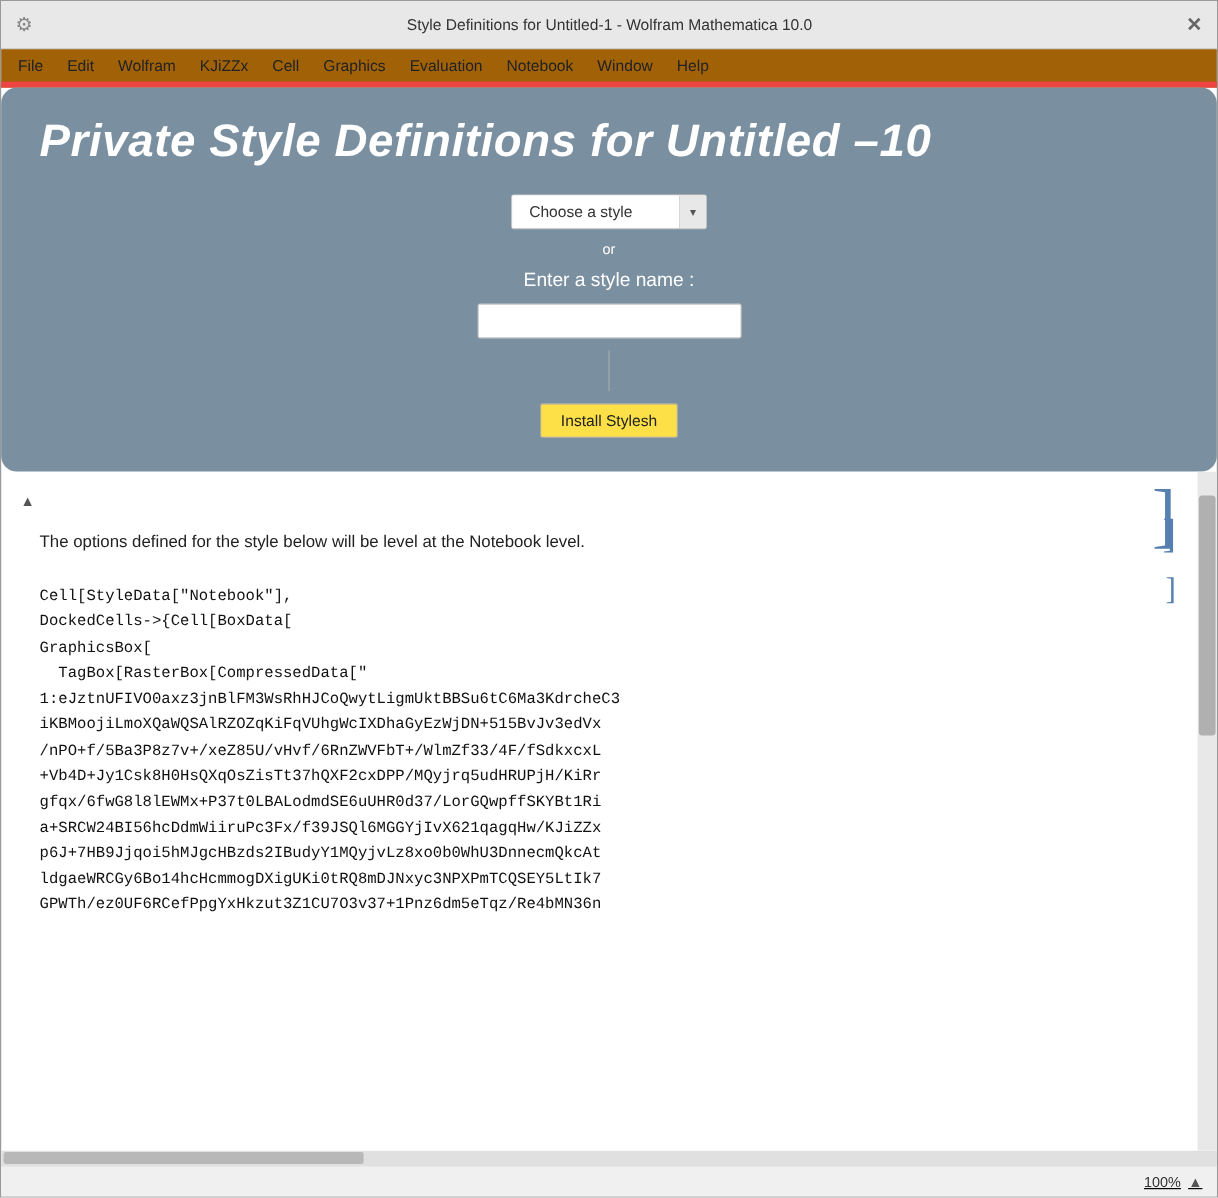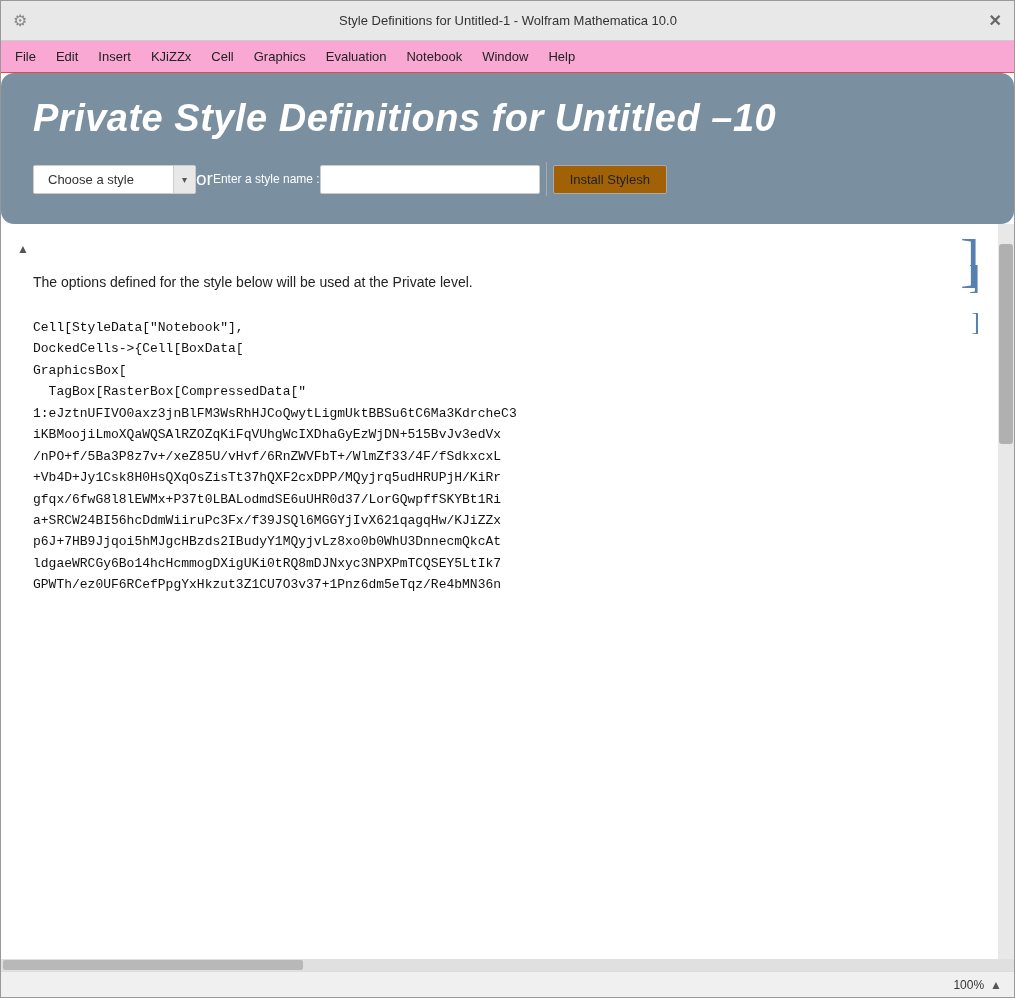--- a/index.html
+++ b/index.html
@@ -41,25 +41,25 @@
     }
     .titlebar-close {
       font-size: 16px;
       color: #666;
       cursor: pointer;
       font-weight: bold;
     }
     
     .menubar {
       height: 32px;
-      background: #f9a8d4;
+      background: #a16207;
       display: flex;
       align-items: center;
       padding: 0 4px;
-      border-bottom: 1px solid #ef4444;
+      border-bottom: 5px solid #ef4444;
       flex-shrink: 0;
     }
     .menubar-item {
       padding: 4px 10px;
       cursor: pointer;
       font-size: 13px;
       color: #222;
       border-radius: 2px;
     }
     
@@ -73,20 +73,22 @@
       font-size: 38px;
       font-style: italic;
       font-weight: bold;
       color: white;
       margin-bottom: 22px;
       letter-spacing: 0.5px;
     }
     .header-controls {
       display: flex;
       align-items: center;
+      gap: 10px;
+      flex-direction: column;
     }
     .style-dropdown {
       display: flex;
       align-items: stretch;
       border: 1px solid #ccc;
       background: white;
       border-radius: 2px;
     }
     .style-dropdown-label {
       padding: 6px 14px;
@@ -101,45 +103,45 @@
       background: #e8e8e8;
       cursor: pointer;
       display: flex;
       align-items: center;
       justify-content: center;
       font-size: 10px;
       color: #555;
     }
     .or-text {
       color: white;
-      font-size: 19px;
+      font-size: 12px;
       font-weight: normal;
     }
     .style-name-label {
       color: white;
-      font-size: 12px;
+      font-size: 16px;
       text-align: right;
     }
     .style-name-input {
       width: 220px;
       padding: 6px 8px;
       border: 1px solid #ccc;
       border-radius: 2px;
       font-size: 13px;
       background: white;
     }
     .divider-line {
       width: 1px;
       height: 34px;
       background: #aaa;
       margin: 0 6px;
     }
     .install-button {
       padding: 6px 16px;
-      background: #a16207;
+      background: #fde047;
       border: 1px solid #aaa;
       border-radius: 2px;
       font-size: 13px;
       cursor: pointer;
       color: #222;
       text-align: right;
     }
     
     .main-content {
       flex: 1;
@@ -206,20 +208,21 @@
     
     .footer {
       height: 26px;
       background: #f0f0f0;
       border-top: 1px solid #ddd;
       display: flex;
       align-items: center;
       justify-content: flex-end;
       padding: 0 12px;
       flex-shrink: 0;
+      text-decoration: underline;
     }
     .zoom-level {
       font-size: 12px;
       color: #333;
     }
     .zoom-up-arrow {
       font-size: 12px;
       color: #555;
       margin-left: 6px;
       cursor: pointer;
@@ -251,21 +254,21 @@
 
   <div class="titlebar">
     <span class="titlebar-icon">⚙</span>
     <span class="titlebar-title">Style Definitions for Untitled-1 - Wolfram Mathematica 10.0</span>
     <span class="titlebar-close">✕</span>
   </div>
 
   <div class="menubar">
     <span class="menubar-item">File</span>
     <span class="menubar-item">Edit</span>
-    <span class="menubar-item">Insert</span>
+    <span class="menubar-item">Wolfram</span>
     <span class="menubar-item">KJiZZx</span>
     <span class="menubar-item">Cell</span>
     <span class="menubar-item">Graphics</span>
     <span class="menubar-item">Evaluation</span>
     <span class="menubar-item">Notebook</span>
     <span class="menubar-item">Window</span>
     <span class="menubar-item">Help</span>
   </div>
 
   <div class="header-panel">
@@ -293,21 +296,21 @@
     <div class="content-area">
       <div class="content-wrapper">
 
         <div class="section-header">
           <span class="collapse-arrow">▲</span>
 
           <span style="position:absolute;right:18px;top:6px;color:#5580b0;font-size:60px;font-family:serif;font-weight:100;line-height:1;">]</span>
         </div>
 
         <div style="position:relative;">
-          <div class="description-text">The options defined for the style below will be used at the Private level.</div>
+          <div class="description-text">The options defined for the style below will be level at the Notebook level.</div>
           <span style="position:absolute;right:18px;top:-8px;color:#5580b0;font-size:34px;font-family:serif;font-weight:100;line-height:1;">]</span>
         </div>
 
         <div style="position:relative;">
           <div class="code-content">Cell[StyleData["Notebook"],
 DockedCells-&gt;{Cell[BoxData[
 GraphicsBox[
   TagBox[RasterBox[CompressedData["
 1:eJztnUFIVO0axz3jnBlFM3WsRhHJCoQwytLigmUktBBSu6tC6Ma3KdrcheC3
 iKBMoojiLmoXQaWQSAlRZOZqKiFqVUhgWcIXDhaGyEzWjDN+515BvJv3edVx

